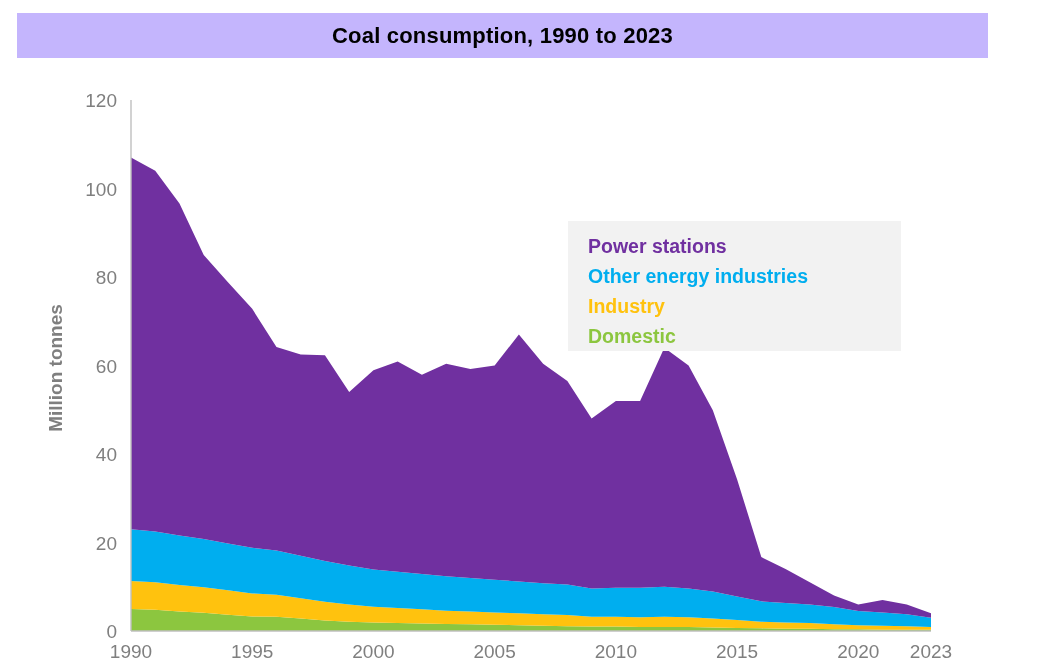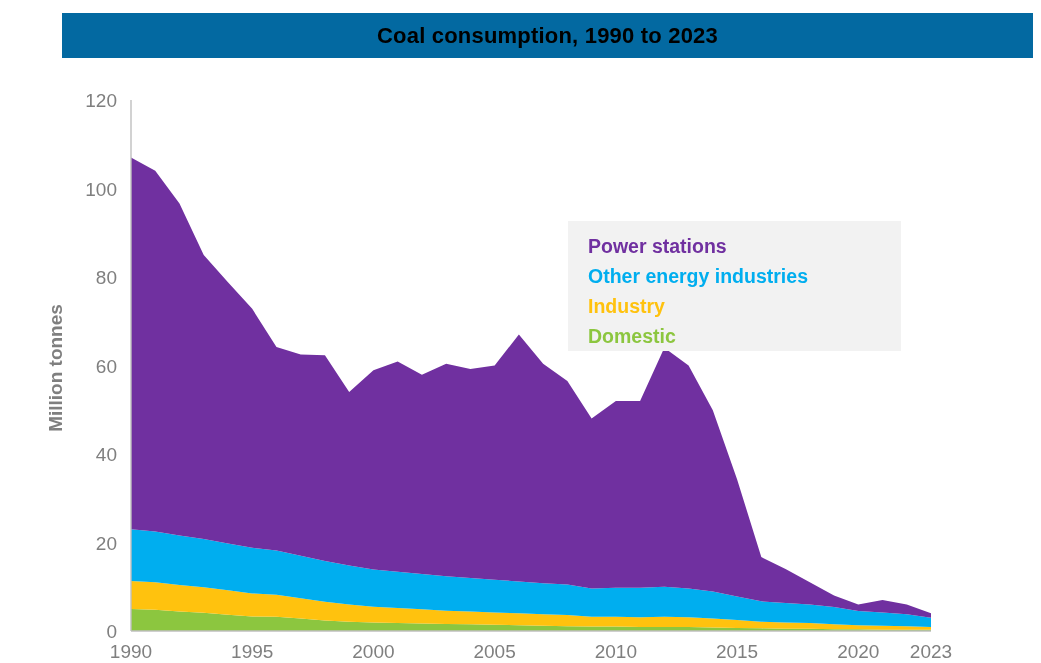--- a/index.html
+++ b/index.html
@@ -14,25 +14,24 @@
     overflow: hidden;
     font-family: "Liberation Sans", sans-serif;
   }
 
   #title-bar {
     position: absolute;
     left: 17px;
     top: 13px;
     width: 971px;
     height: 45px;
-    background: #0369a1;
+    background: #c4b5fd;
     display: flex;
     align-items: center;
     justify-content: center;
-    margin-left: 45px;
   }
   #chart-title {
     font-family: "Liberation Sans", sans-serif;
     font-size: 22px;
     font-weight: bold;
     color: #000000;
     letter-spacing: 0.2px;
   }
 
   #chart-area {

